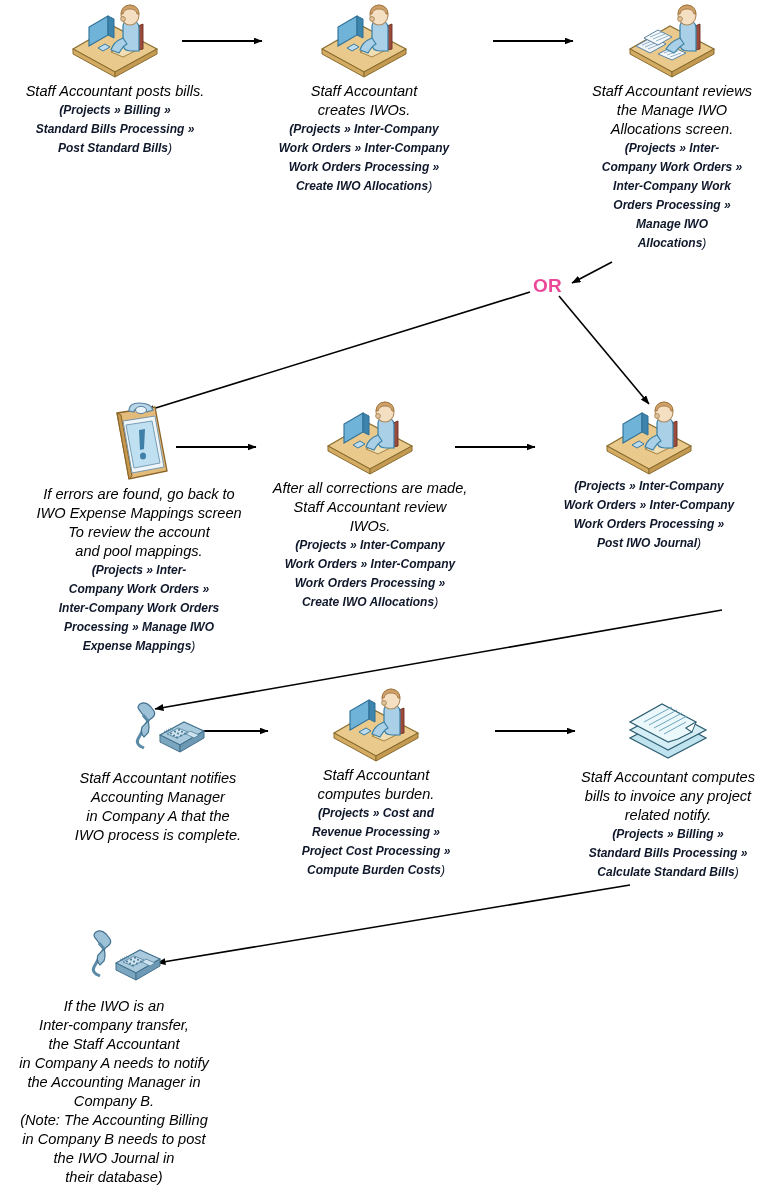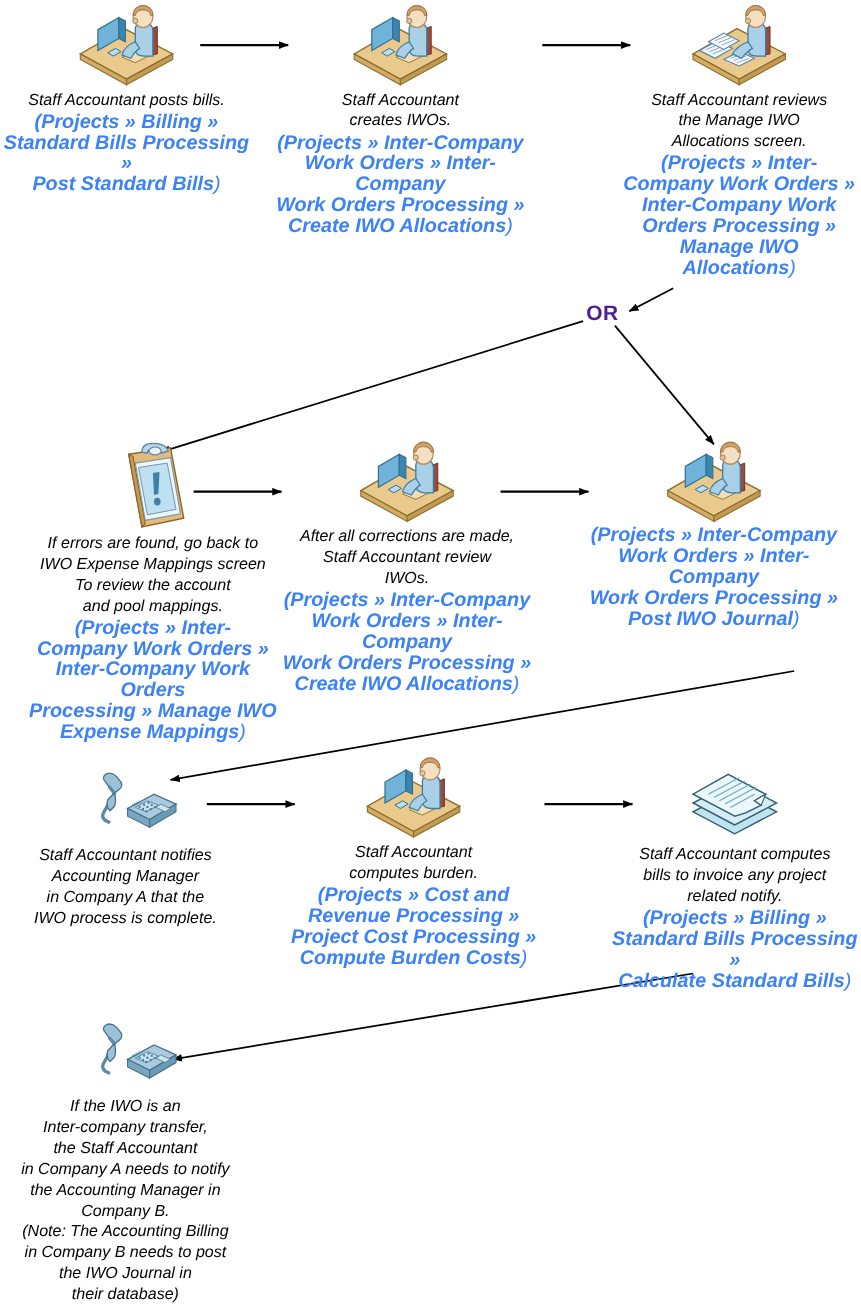--- a/index.html
+++ b/index.html
@@ -32,31 +32,31 @@
     margin: 0 auto;
   }
   .node-text {
     font-size: 14.6px;
     line-height: 19px;
     color: #000000;
     margin-top: 2px;
     white-space: pre-line;
   }
   .node-path {
-    font-size: 18px;
+    font-size: 12px;
     line-height: 19px;
-    color: #3b82f6;
+    color: #0f172a;
     font-weight: bold;
     white-space: pre-line;
   }
   .or-label {
     position: absolute;
     font-size: 19px;
     font-weight: bold;
-    color: #4c1d95;
+    color: #ec4899;
     letter-spacing: 0.3px;
   }
   .paren {
     font-weight: normal;
   }
 </style>
 </head>
 <body>
 
 <div id="canvas">
@@ -242,21 +242,21 @@
       <ellipse cx="63" cy="11" rx="9" ry="10" fill="#f5dfc2" stroke="#b08a5c" stroke-width="1.1"></ellipse>
       <path d="M54,10 Q54,2 63,1 Q72,2 72,10 L70,10 Q69,5 63,5 Q57,5 56,10 z" fill="#cfa06a" stroke="#9b7039" stroke-width="0.8"></path>
       <circle cx="56" cy="15" r="2.4" fill="#dfc49e" stroke="#9b7039" stroke-width="0.7"></circle>
     </svg>
     <div class="node-path">(Projects » Inter-Company
 Work Orders » Inter-Company
 Work Orders Processing »
 Post IWO Journal<span class="paren">)</span></div>
   </div>
 
-  <div class="node" style="left:0px; top:697px; width:228px;">
+  <div class="node" style="left:0px; top:697px; width:228px;padding-left:44px;">
     <svg class="node-icon" width="96" height="70" viewBox="0 0 96 70">
       <path d="M30,14 Q26,10 30,7 Q35,4 40,9 L44,14 Q46,18 42,21 L38,24 L33,18 z" fill="#9dc2d8" stroke="#43708d" stroke-width="1.2"></path>
       <path d="M33,18 L38,24 L28,42 Q26,46 30,49 L34,51" fill="none" stroke="#5a8aa8" stroke-width="3"></path>
       <path d="M38,24 Q40,30 38,36 L34,40 Q30,36 32,30 z" fill="#9dc2d8" stroke="#43708d" stroke-width="1.2"></path>
       <polygon points="50,38 74,25 94,34 70,48" fill="#a9cbdd" stroke="#43708d" stroke-width="1.2"></polygon>
       <polygon points="50,38 50,45 70,55 70,48" fill="#7ba6bf" stroke="#43708d" stroke-width="1"></polygon>
       <polygon points="70,48 70,55 94,41 94,34" fill="#6d99b4" stroke="#43708d" stroke-width="1"></polygon>
       <polygon points="57,37 68,31 78,35 67,41" fill="#cfe4ef" stroke="#4f7f9c" stroke-width="0.8"></polygon>
       <g fill="#4f7f9c">
         <circle cx="61" cy="36.5" r="1.1"></circle>

